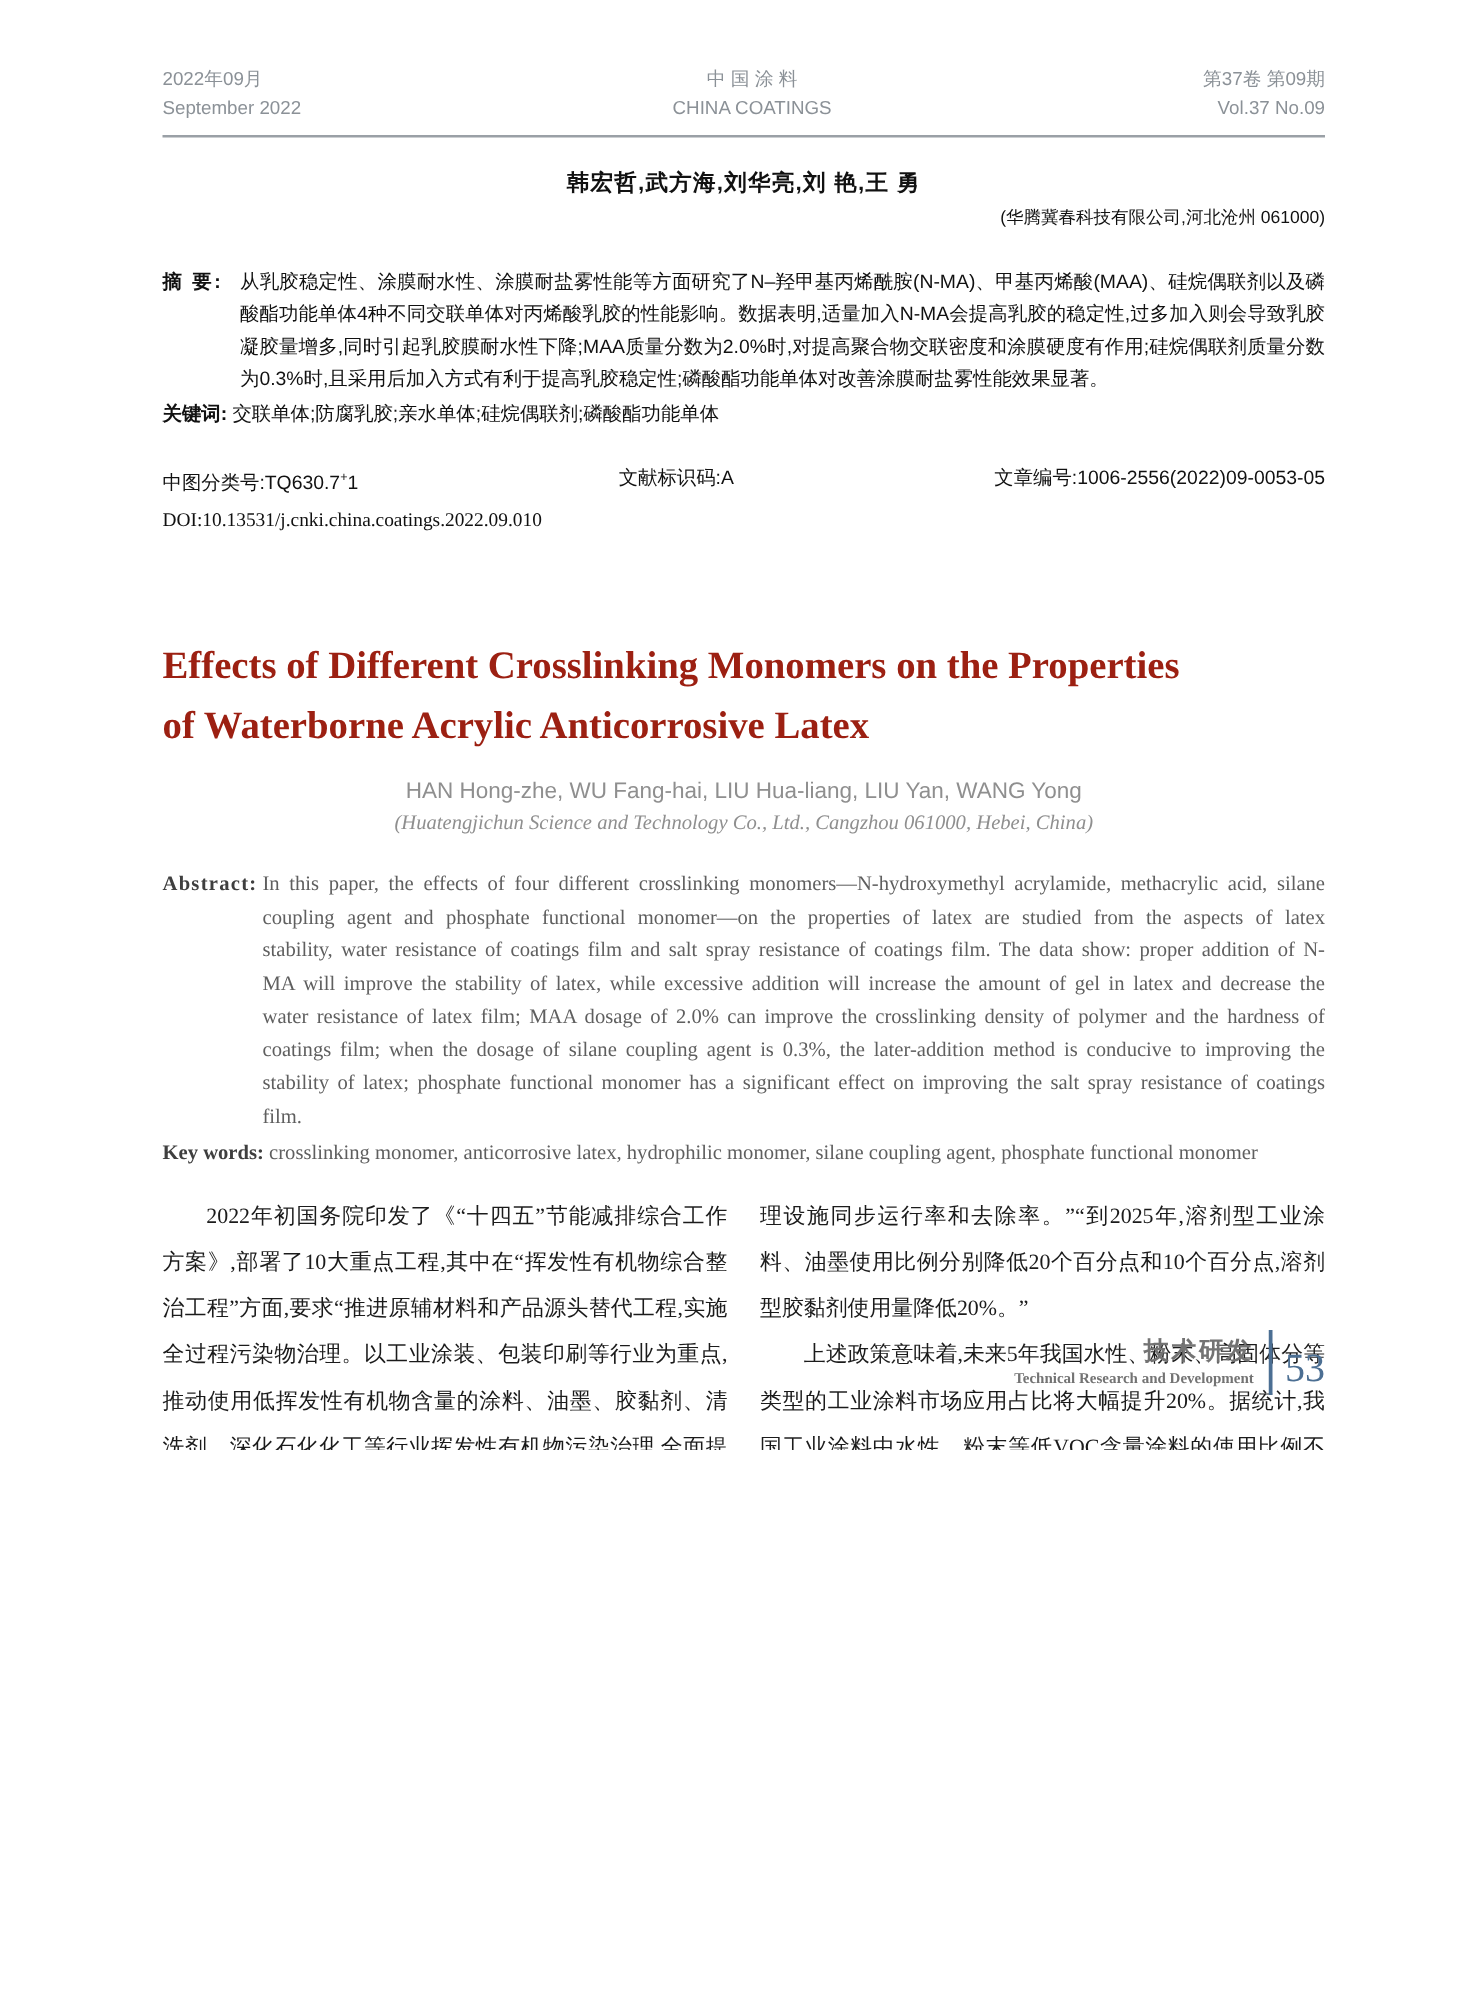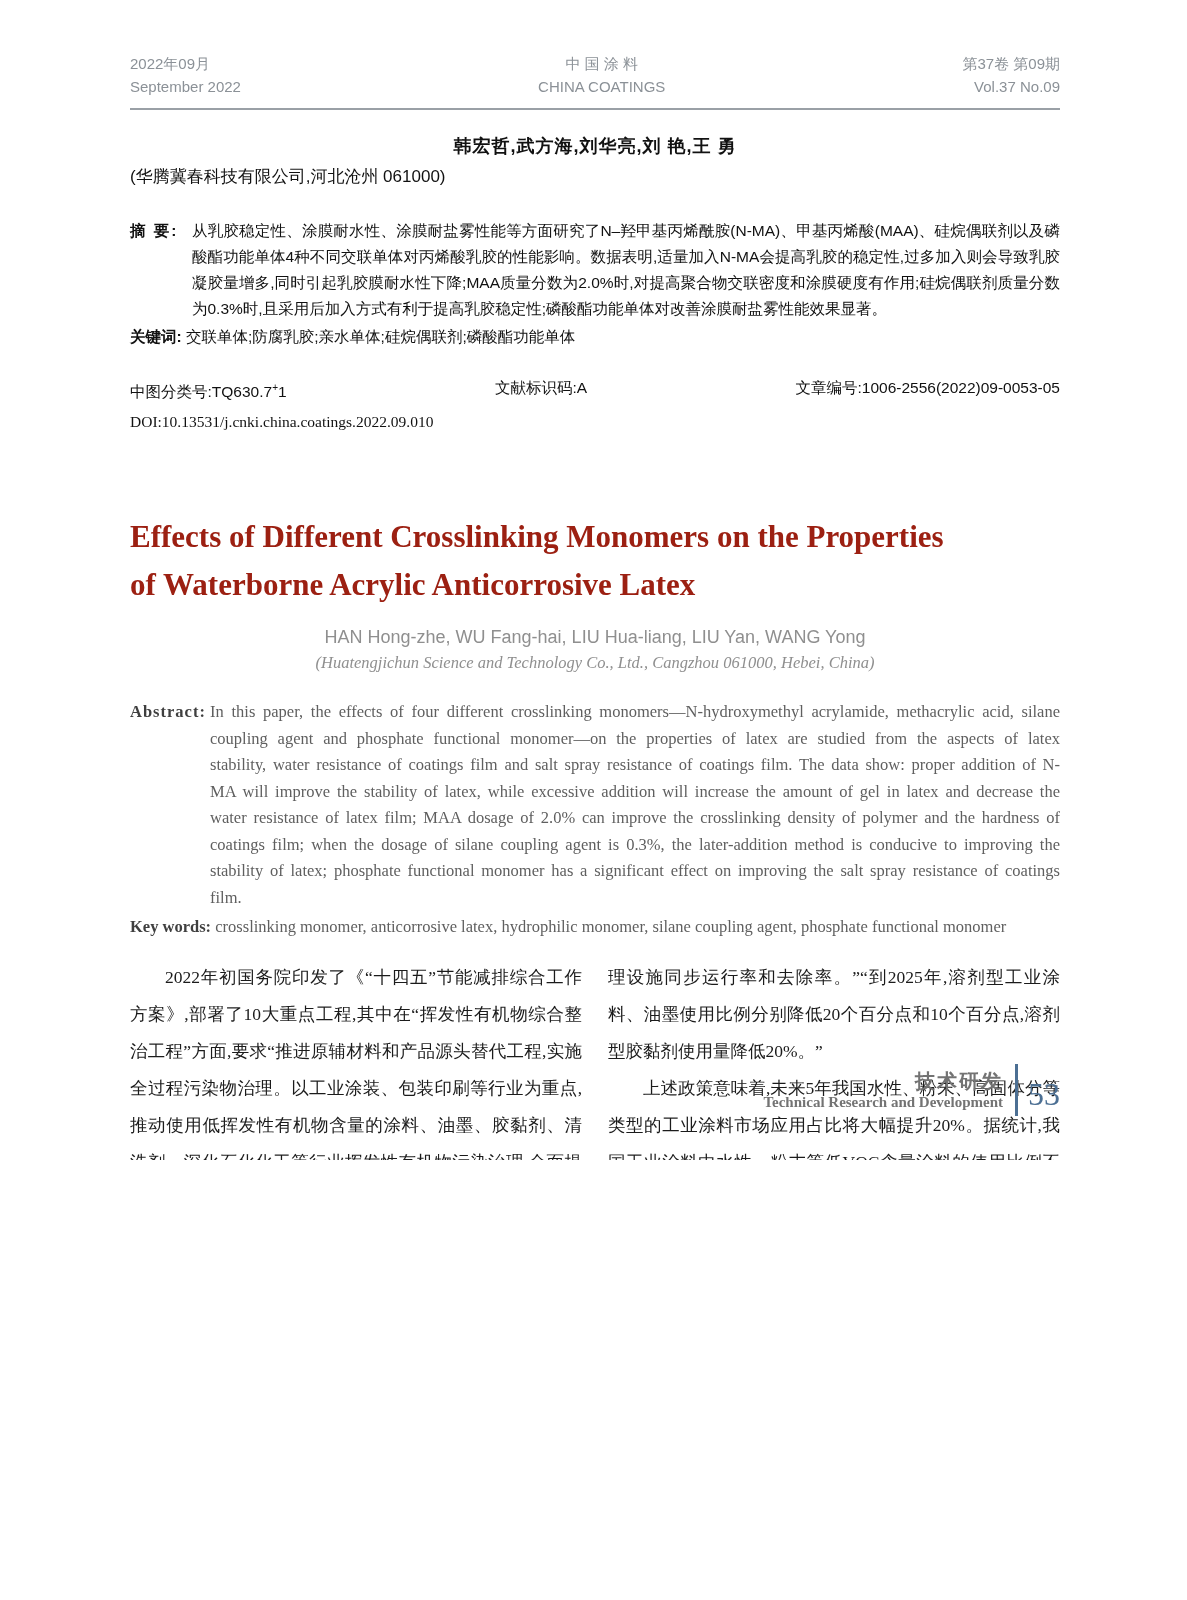--- a/index.html
+++ b/index.html
@@ -17,21 +17,21 @@
   
   .journal-header { display:flex; justify-content:space-between; align-items:flex-end;
     color:#8b9197; padding-bottom:10px; border-bottom:2px solid #9aa0a6; }
   .jh-cell { line-height:23px; font-size:15px; }
   .jh-cell.center { text-align:center; }
   .jh-cell.right { text-align:right; }
   
   .cn-title { margin-top:76px; text-align:center; font-weight:700;
     font-size:45px; line-height:67px; letter-spacing:3px; color:#9e2a1a; }
   .cn-authors { margin-top:24px; text-align:center; font-size:18px; font-weight:700; letter-spacing:1px; }
-  .cn-affil { margin-top:7px; text-align:left; font-size:17px; }
+  .cn-affil { margin-top:7px; text-align:right; font-size:14px; }
   
   .hang { position:relative; text-align:justify; }
   .cn-abstract { margin-top:30px; font-size:15.5px; line-height:26px; padding-left:62px; }
   .cn-abstract .label { position:absolute; left:0; top:0; font-weight:700; letter-spacing:2px; }
   .cn-keywords { margin-top:2px; font-size:15.5px; line-height:26px; }
   .cn-keywords .label { font-weight:700; }
   .meta-row { margin-top:26px; display:flex; justify-content:space-between; font-size:15.5px; line-height:24px; }
   .sup { vertical-align:super; font-size:10px; }
   .doi-line { margin-top:9px; font-family:"Liberation Serif", serif; font-size:15.5px; }
   
@@ -54,21 +54,21 @@
   .col { flex:1; font-family:"Liberation Serif", serif; font-size:17.5px;
     line-height:37px; text-align:justify; color:#1b1b1b; }
   .col p.indent { text-indent:2em; }
   
   .footnote { margin-top:4px; border-top:2px solid #6e6e6e; padding-top:9px;
     font-size:14.5px; color:#3a3a3a; line-height:30px; }
   
   .page-tag { position:absolute; right:127px; bottom:44px; display:flex; align-items:center; }
   .tag-text { text-align:right; color:#737373; }
   .tag-zh { font-size:20px; font-weight:700; letter-spacing:2px; line-height:24px; }
-  .tag-en { font-family:"Liberation Serif", serif; font-weight:700; font-size:15px; line-height:18px; }
+  .tag-en { font-family:"Liberation Serif", serif; font-weight:700; font-size:12px; line-height:18px; }
   .tag-bar { width:3px; height:52px; background:#4c6f93; margin:0 10px 0 12px; }
   .tag-num { font-family:"Liberation Serif", serif; font-size:32px; color:#4c6f93; padding-top:8px; }
 </style>
 </head>
 <body>
 
 <div class="page">
 
   <header class="journal-header">
     <div class="jh-cell">

